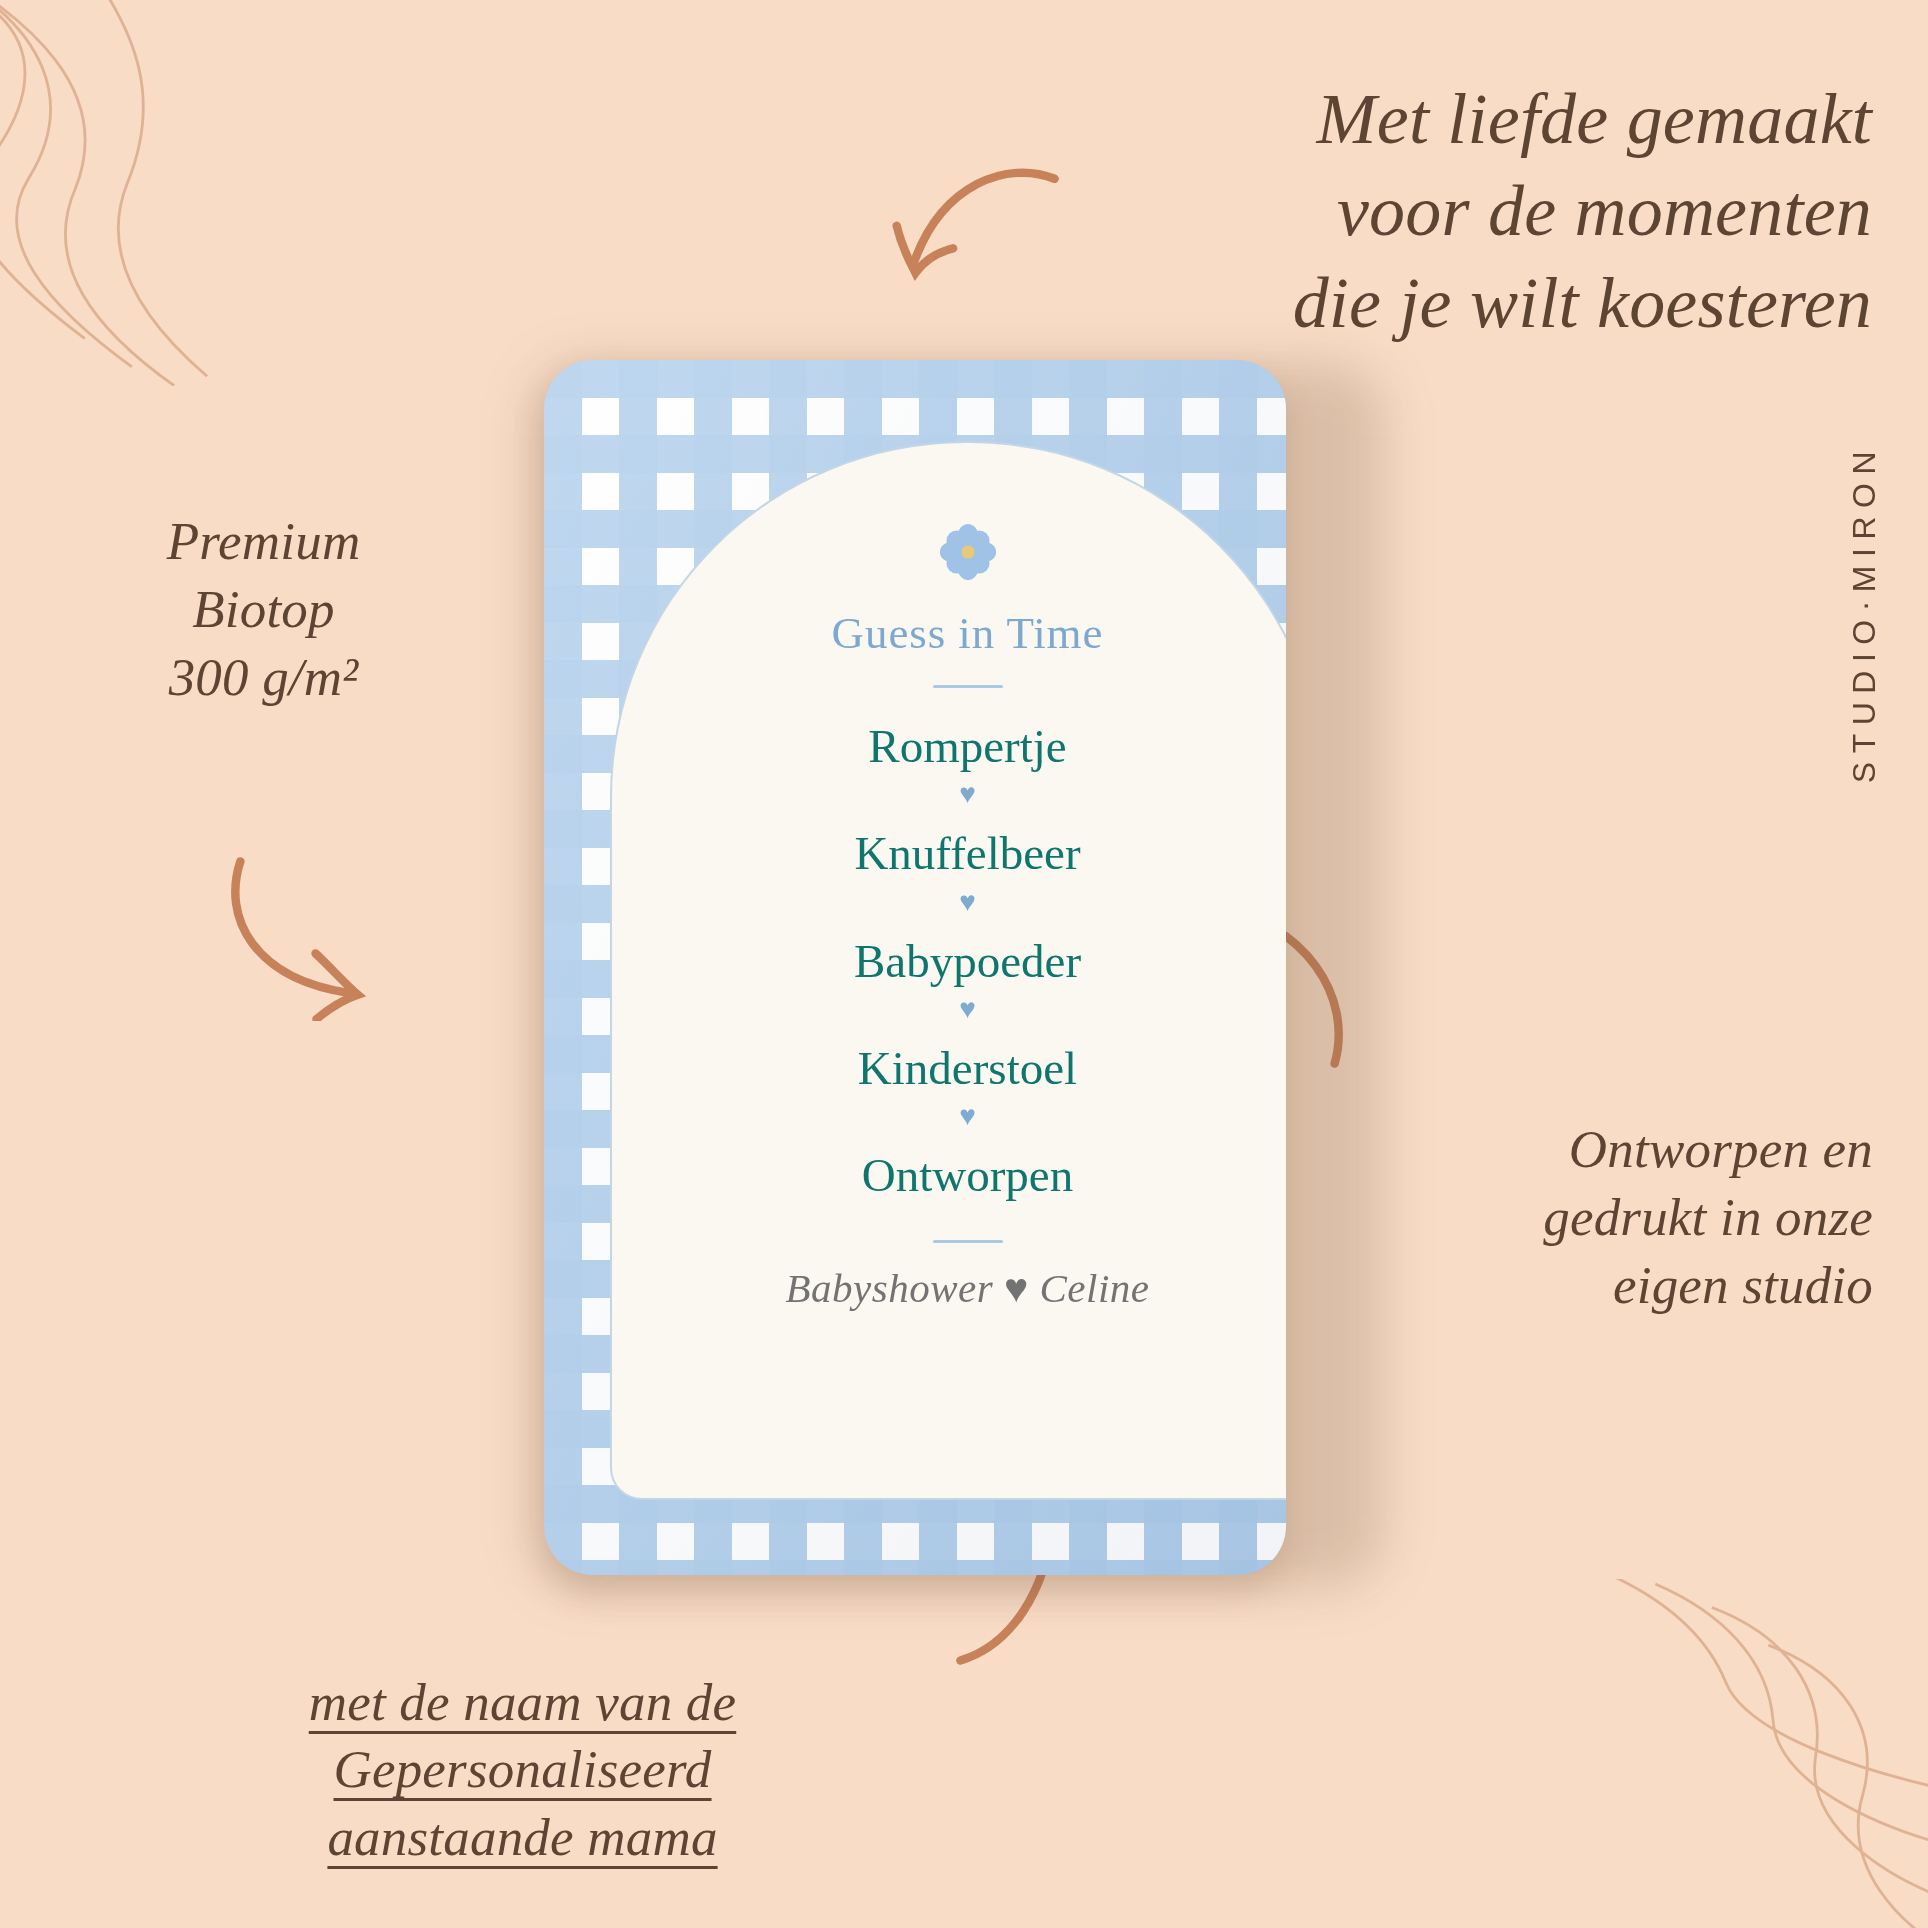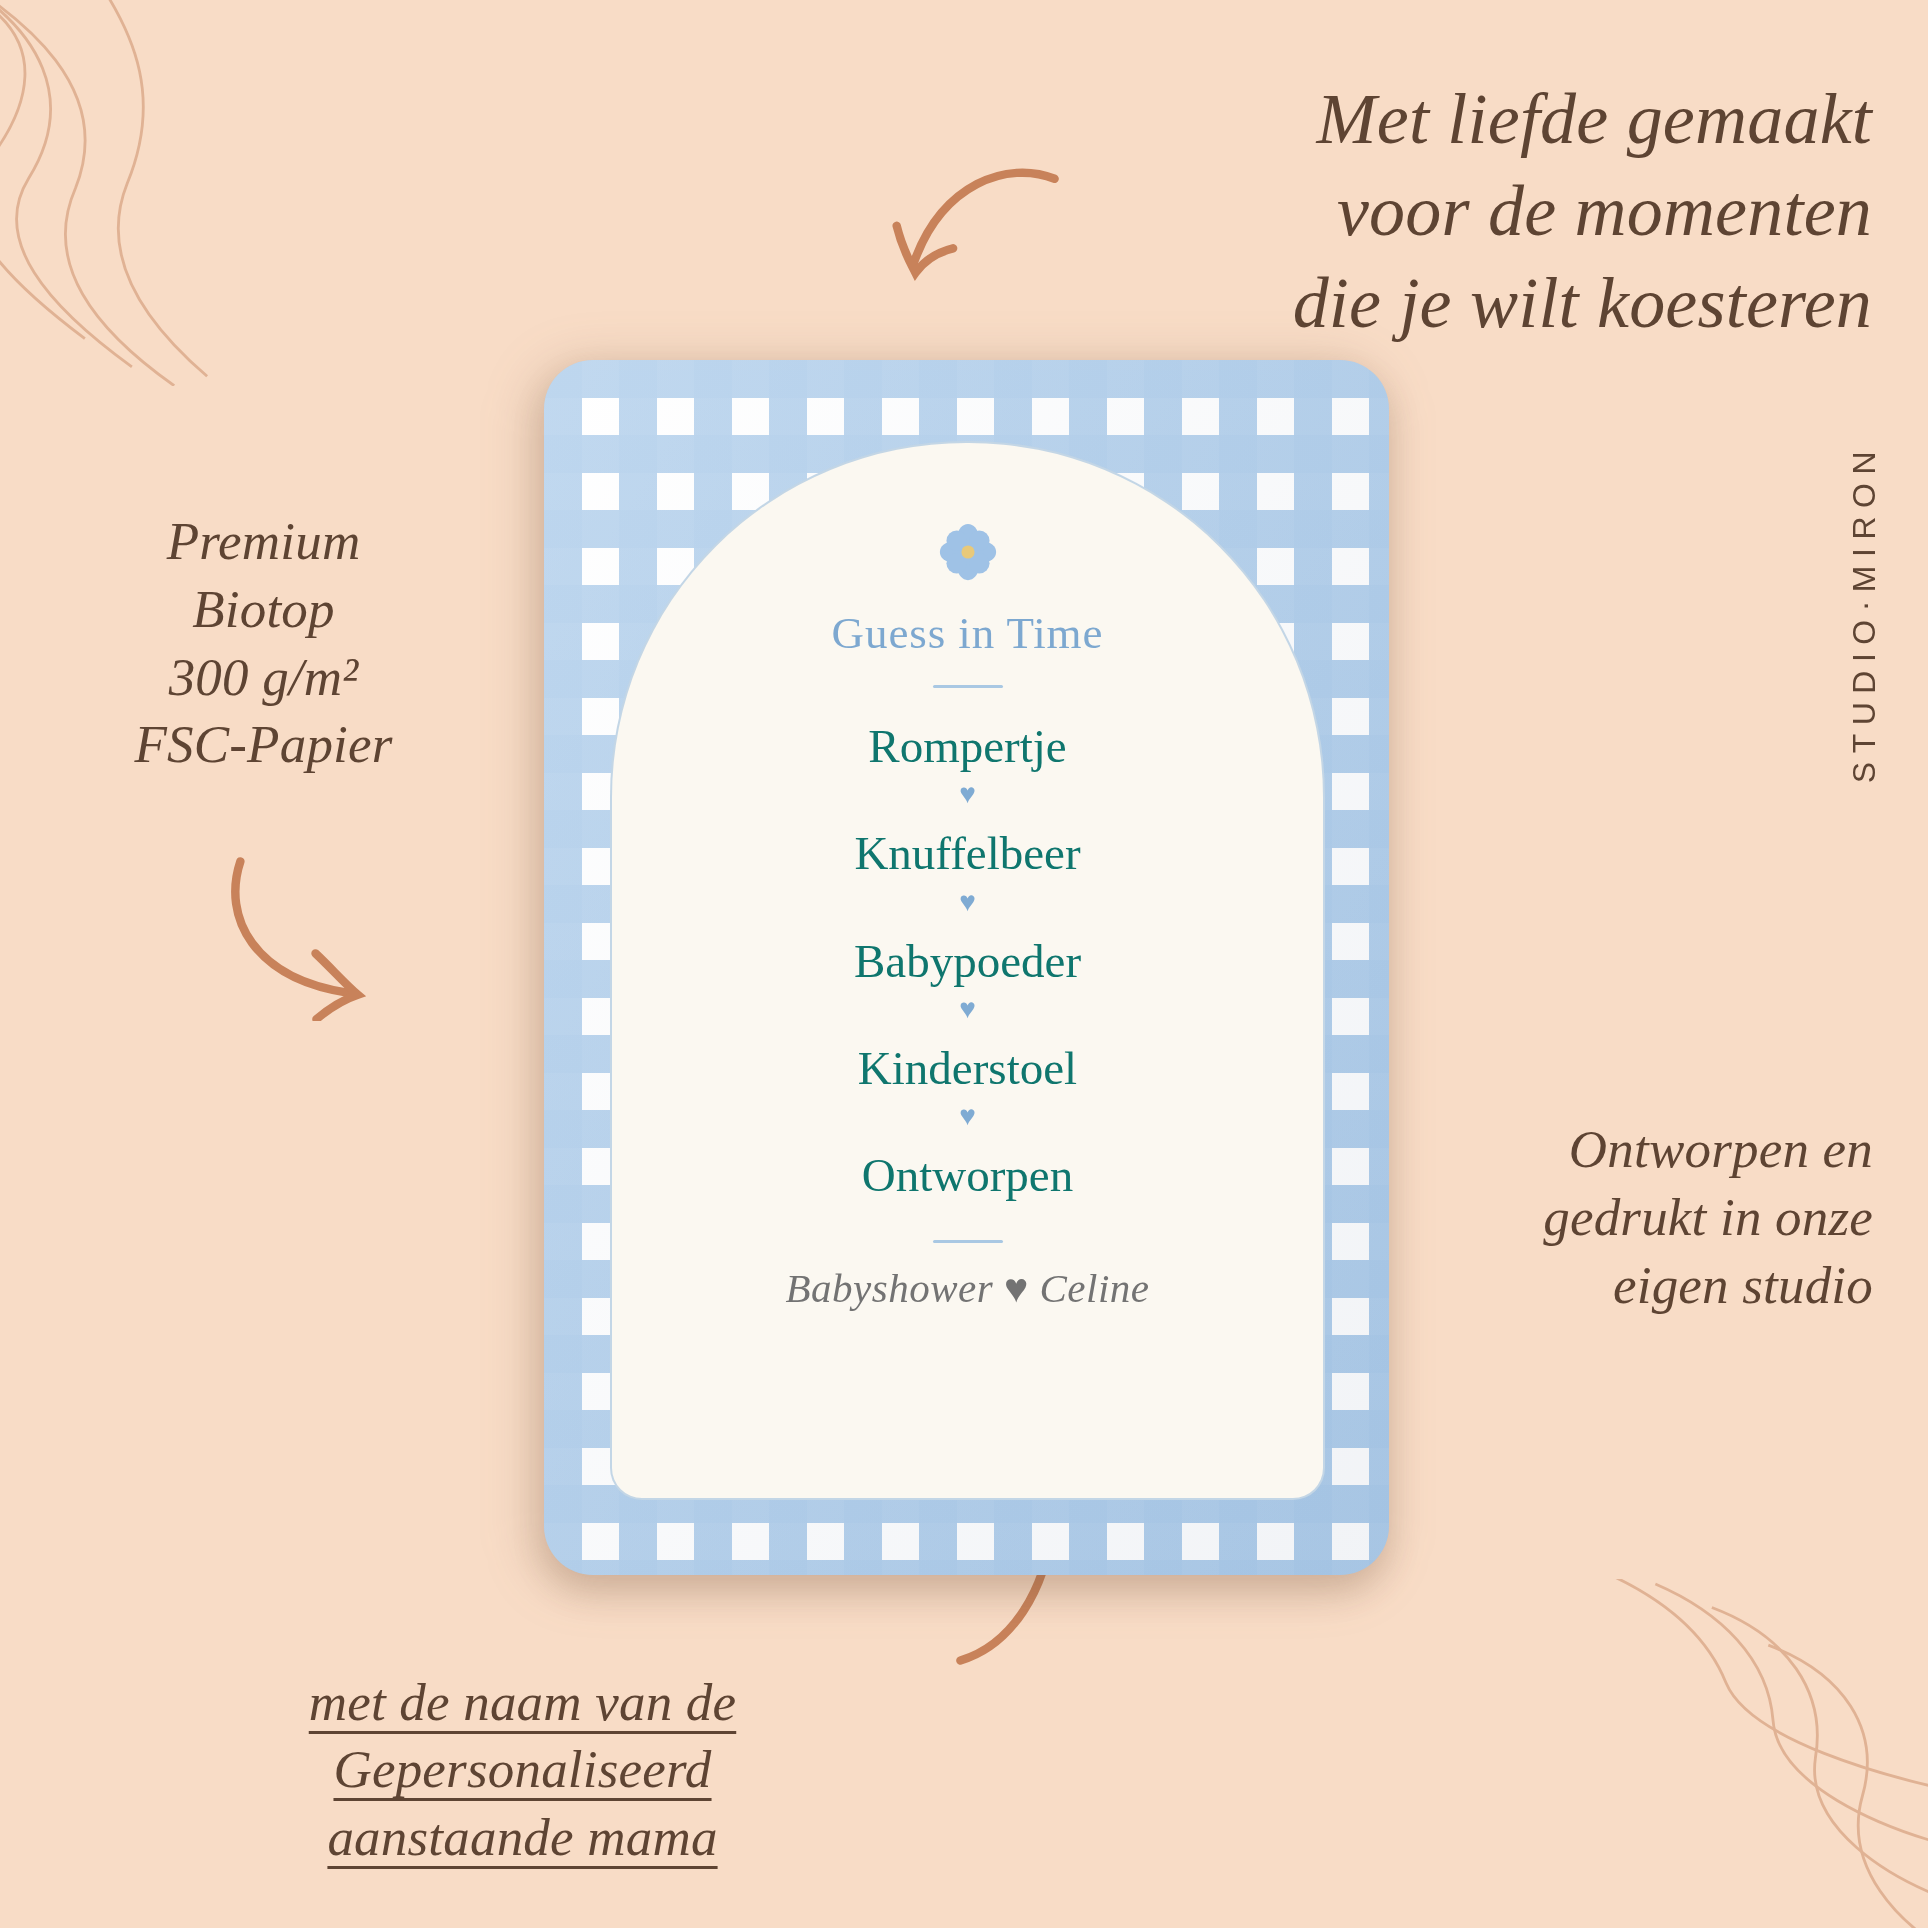--- a/index.html
+++ b/index.html
@@ -93,21 +93,21 @@
     width: 852px;
     height: 1224px;
     border-radius: 55px;
     background: rgba(120, 85, 60, 0.22);
     filter: blur(24.5px);
   }
   .card {
     position: absolute;
     left: 544px;
     top: 360px;
-    width: 845px;
+    width: 742px;
     height: 1215px;
     border-radius: 49px;
     overflow: hidden;
     background:
       repeating-linear-gradient(
         to right,
         rgba(168,201,233,0.95) 0px, rgba(168,201,233,0.95) 38px,
         rgba(255,255,255,0.0) 38px, rgba(255,255,255,0.0) 75px
       ),
       repeating-linear-gradient(
@@ -211,21 +211,20 @@
 <div class="annot annot-top-right">
   <span class="line">Met liefde gemaakt</span>
   <span class="line">voor de momenten</span>
   <span class="line">die je wilt koesteren</span>
 </div>
 
 <div class="annot annot-left">
   <span class="line">Premium</span>
   <span class="line">Biotop</span>
   <span class="line">300 g/m²</span>
-  <span class="line">FSC-Papier</span>
 </div>
 
 <div class="annot annot-right">
   <span class="line">Ontworpen en</span>
   <span class="line">gedrukt in onze</span>
   <span class="line">eigen studio</span>
 </div>
 
 <div class="annot annot-bottom">
   <span class="line">met de naam van de</span>

